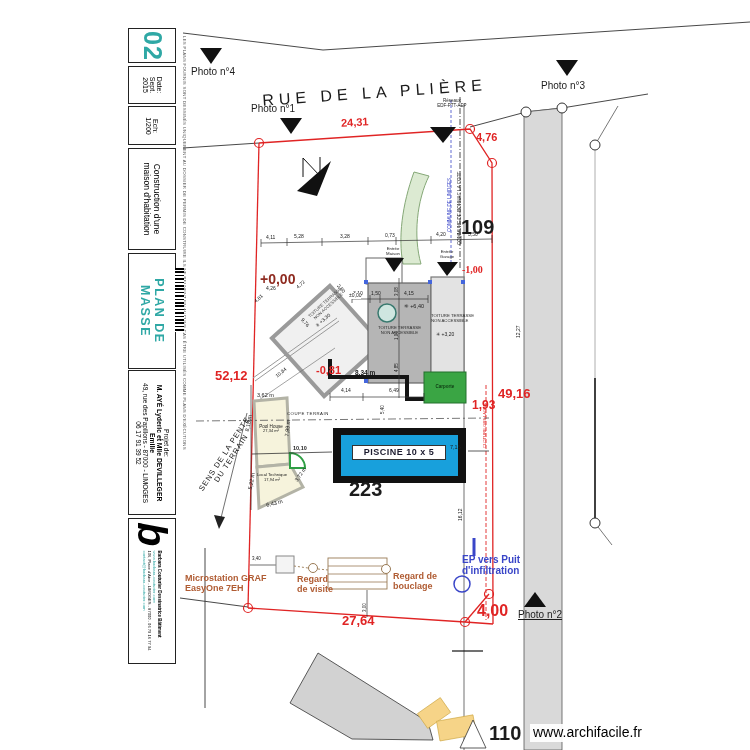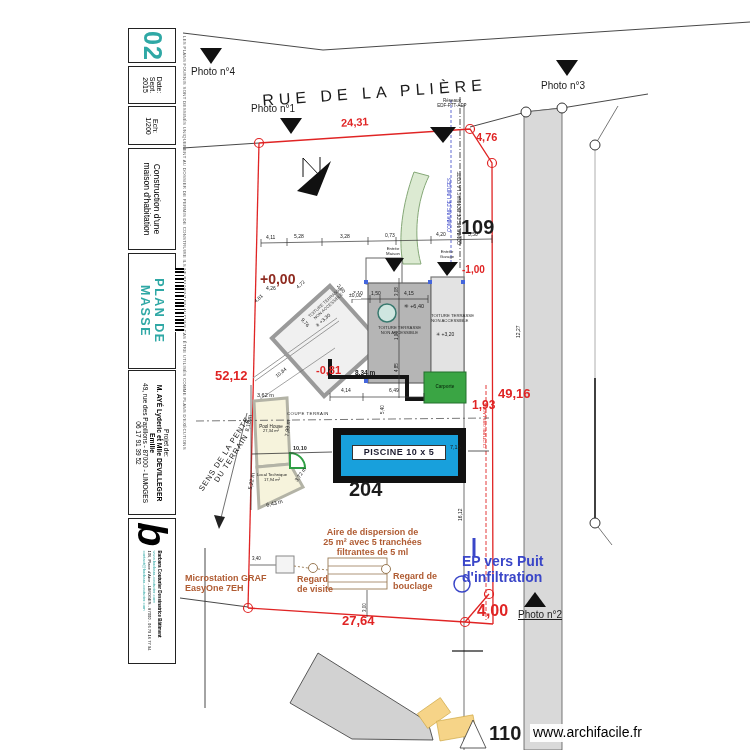--- a/index.html
+++ b/index.html
@@ -242,26 +242,26 @@
 <div class="L blue rm90" style="left:447px;top:232px;width:106px;font-size:4.6px;font-weight:normal;">COMMUNE DE LIMOGES</div>
 <div class="L rm90" style="left:457px;top:245px;width:122px;font-size:4.6px;">COMMUNE DE BONNAC LA COTE</div>
 
 <div class="L red" style="left:341px;top:116px;font-size:11px;transform:rotate(-3deg);">24,31</div>
 <div class="L red" style="left:476px;top:131px;font-size:11px;">4,76</div>
 <div class="L red" style="left:215px;top:369px;font-size:13px;">52,12</div>
 <div class="L red" style="left:498px;top:387px;font-size:13px;text-align:right;">49,16</div>
 <div class="L red" style="left:472px;top:399px;font-size:12px;">1,93</div>
 <div class="L red" style="left:342px;top:614px;font-size:13px;">27,64</div>
 <div class="L red" style="left:477px;top:602px;font-size:16px;">4,00</div>
-<div class="L red" style="left:462px;top:264px;font-size:10px;">-1,00</div>
+<div class="L red" style="left:462px;top:264px;font-size:10px;font-family:Liberation Serif, serif;">-1,00</div>
 <div class="L red" style="left:316px;top:364px;font-size:11px;">-0,81</div>
 <div class="L" style="left:260px;top:272px;font-size:14px;font-weight:bold;color:#8f2b20;">+0,00</div>
 
 <div class="L" style="left:461px;top:216px;font-size:20px;font-weight:bold;">109</div>
-<div class="L" style="left:349px;top:478px;font-size:20px;font-weight:bold;">204</div>
+<div class="L" style="left:349px;top:478px;font-size:20px;font-weight:bold;">223</div>
 <div class="L" style="left:489px;top:722px;font-size:20px;font-weight:bold;">110</div>
 
 <div class="L tiny" style="left:266px;top:235px;">4,11</div>
 <div class="L tiny" style="left:294px;top:234px;">5,28</div>
 <div class="L tiny" style="left:340px;top:234px;">3,28</div>
 <div class="L tiny" style="left:385px;top:233px;">0,73</div>
 <div class="L tiny" style="left:436px;top:232px;">4,20</div>
 <div class="L tiny" style="left:468px;top:232px;">3,50</div>
 
 <div class="L tiny" style="left:353px;top:291px;">3,10</div>
@@ -331,38 +331,33 @@
   <div style="font-size:4px;">17,94 m²</div>
 </div>
 
 <div class="L ctr" style="left:352px;top:445px;width:92px;height:13px;background:#fff;border:1px solid #333;font-size:9px;font-weight:bold;letter-spacing:.5px;color:#1a1a2e;line-height:13px;">PISCINE 10 x 5</div>
 
 <div class="L ctr" style="left:181px;top:448px;width:95px;font-size:7.5px;letter-spacing:1px;transform:rotate(-57deg);">
   <div>SENS DE LA PENTE</div>
       <div>DU TERRAIN</div>
 </div>
 
-<div class="L brown ctr" style="left:315px;top:527px;width:115px;font-size:9px;">
-  <div>Aire de dispersion de</div>
-      <div>25 m² avec 5 tranchées</div>
-      <div>filtrantes de 5 ml</div>
-</div>
 <div class="L brown" style="left:185px;top:573px;font-size:9px;">
   <div>Microstation GRAF</div>
       <div>EasyOne 7EH</div>
 </div>
 <div class="L brown" style="left:297px;top:574px;font-size:9px;">
   <div>Regard</div>
       <div>de visite</div>
 </div>
 <div class="L brown" style="left:393px;top:571px;font-size:9px;">
   <div>Regard de</div>
       <div>bouclage</div>
 </div>
-<div class="L blue" style="left:462px;top:554px;font-size:14px;">
+<div class="L blue" style="left:462px;top:554px;font-size:10px;">
   <div>EP vers Puit</div>
       <div>d'infiltration</div>
 </div>
 <div class="L" style="left:252px;top:556px;font-size:4.5px;">3,40</div>
 <div class="L rm90" style="left:362px;top:612px;width:16px;font-size:4.5px;">3,00</div>
 
 <div class="L" style="left:530px;top:724px;font-size:14px;color:#000;background:rgba(255,255,255,.92);padding:1px 3px;">www.archifacile.fr</div>
 
 </div>
 

